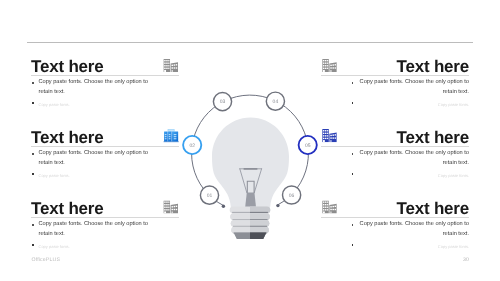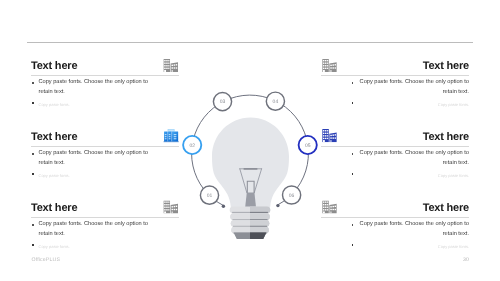--- a/index.html
+++ b/index.html
@@ -2,21 +2,21 @@
 <html><head>
 <meta charset="utf-8">
 <style>
   html,body{margin:0;padding:0;}
   body{width:500px;height:281px;background:#fff;font-family:"Liberation Sans",sans-serif;overflow:hidden;}
   .slide{position:absolute;left:0;top:0;width:500px;height:281px;background:#fff;overflow:hidden;}
   .topline{position:absolute;left:27px;top:42px;width:446px;height:1px;background:#bcbcbc;}
 
   .blk{position:absolute;width:148px;}
   .blk .bul{width:117px;}
-  .blk .ttl{font-size:11px;font-weight:bold;color:#1a1a1a;letter-spacing:-0.2px;line-height:11px;}
+  .blk .ttl{font-size:17px;font-weight:bold;color:#1a1a1a;letter-spacing:-0.2px;line-height:11px;}
   .blk .rule{height:1px;background:#d8d8d8;margin-top:3px;}
   .blk .bul{position:relative;margin-top:2px;padding-left:7.5px;}
   .blk .bul .dot{position:absolute;left:1px;top:4px;width:1.6px;height:1.6px;background:#555;}
   .blk .bul .txt{display:block;font-size:5.65px;color:#3d3d3d;line-height:9.9px;}
   .blk .bul.b2{margin-top:2.6px;}
   .blk .bul.b2 .txt{color:#d8d8d8;font-size:4px;}
   .blk .bul.b2 .dot{background:#3a3a3a;width:1.8px;height:1.8px;top:1.9px;}
   .blk.r .ttl{text-align:right;}
   .blk.r .bul{padding-left:0;padding-right:0;margin-left:34px;width:114px;}
   .blk.r .bul .dot{left:-3.5px;}

